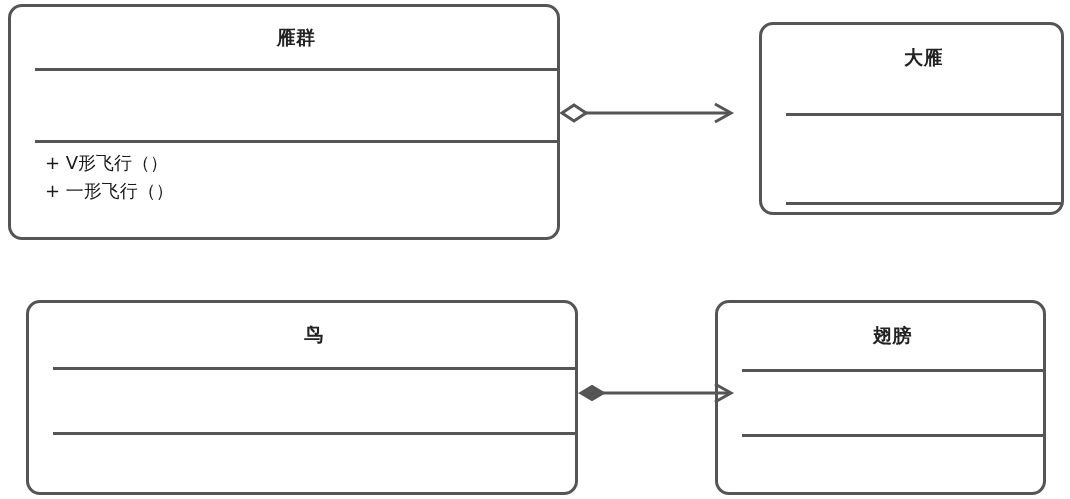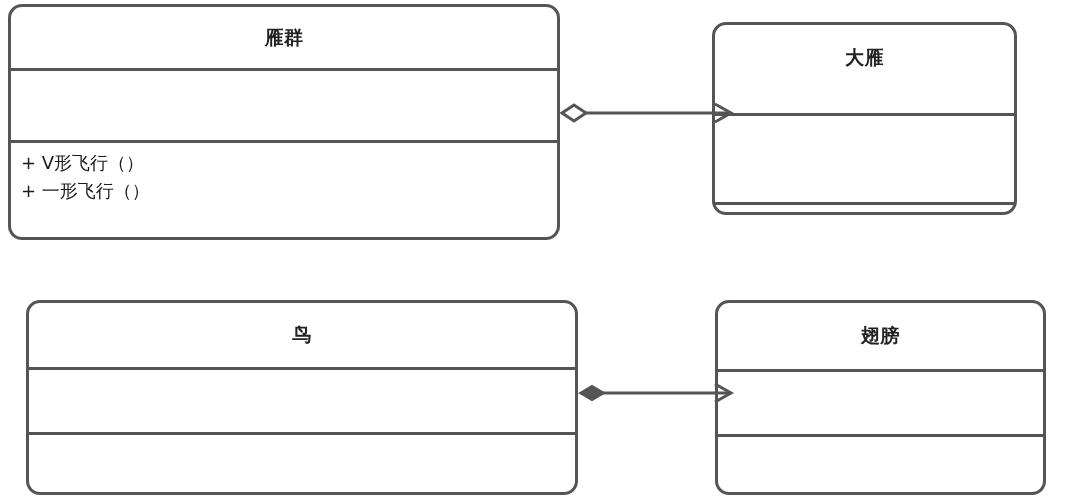--- a/index.html
+++ b/index.html
@@ -21,20 +21,21 @@
     border: 3px solid #555555;
     border-radius: 14px;
     background: #ffffff;
     display: flex;
     flex-direction: column;
   }
   .compartment {
     box-sizing: border-box;
     position: relative;
     overflow: hidden;
+    margin-left: 24px;
   }
   .compartment.divider-top {
     border-top: 3px solid #555555;
   }
   .class-title {
     display: flex;
     align-items: center;
     justify-content: center;
     font-weight: bold;
     font-size: 19px;
@@ -69,21 +70,21 @@
 
   <div class="uml-class" id="cls-yanqun" style="left: 8px; top: 4px; width: 552px; height: 236px;">
     <div class="compartment class-title" style="height: 61px;">雁群</div>
     <div class="compartment divider-top" style="height: 72px;"></div>
     <div class="compartment divider-top members" style="flex: 1 1 auto;">
       <div class="member-row">+  V形飞行（）</div>
       <div class="member-row">+  一形飞行（）</div>
     </div>
   </div>
 
-  <div class="uml-class" id="cls-dayan" style="left: 712px; top: 22px; width: 305px; height: 193px; gap: 23px;">
+  <div class="uml-class" id="cls-dayan" style="left: 759px; top: 22px; width: 305px; height: 193px; gap: 23px;">
     <div class="compartment class-title" style="height: 65px;">大雁</div>
     <div class="compartment divider-top" style="height: 66px;"></div>
     <div class="compartment divider-top members" style="flex: 1 1 auto;"></div>
   </div>
 
   <div class="uml-class" id="cls-niao" style="left: 26px; top: 300px; width: 552px; height: 195px;">
     <div class="compartment class-title" style="height: 64px;">鸟</div>
     <div class="compartment divider-top" style="height: 65px;"></div>
     <div class="compartment divider-top members" style="flex: 1 1 auto;"></div>
   </div>

